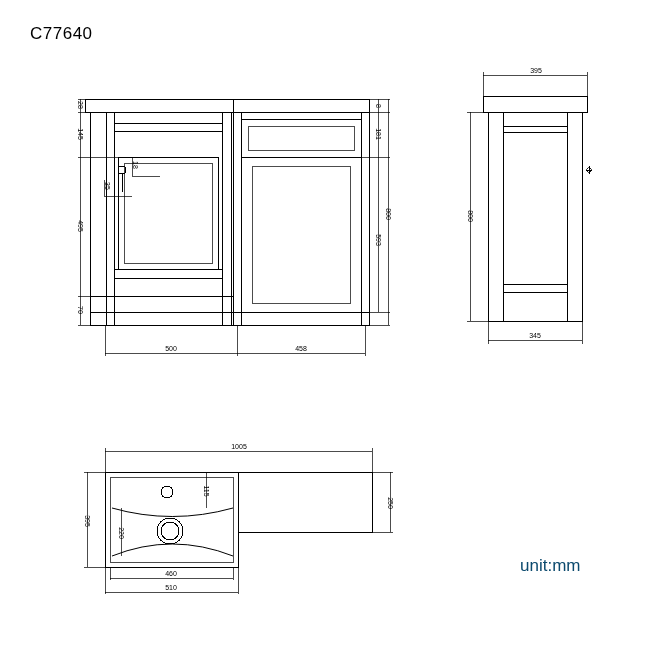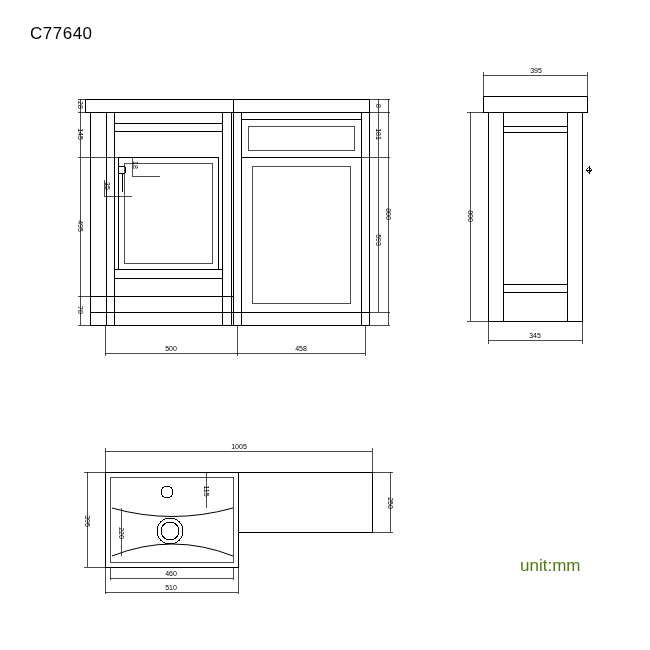--- a/index.html
+++ b/index.html
@@ -1,20 +1,20 @@
 <!DOCTYPE html>
 <html><head>
 <meta charset="utf-8">
 <style>
   html,body{margin:0;padding:0;background:#ffffff;}
   body{width:650px;height:650px;overflow:hidden;
        font-family:"Liberation Sans", sans-serif;color:#000;}
   #sheet{position:relative;width:650px;height:650px;background:#fff;}
   #title{position:absolute;left:30px;top:24px;font-size:17px;letter-spacing:.5px;color:#000;}
-  #unit{position:absolute;left:520px;top:556px;font-size:17px;color:#4d7c0f;}
+  #unit{position:absolute;left:520px;top:556px;font-size:17px;color:#0c4a6e;}
   svg{position:absolute;left:0;top:0;}
   .ln{stroke:#000;stroke-width:1;fill:none;shape-rendering:crispEdges;}
   .thin{stroke:#000;stroke-width:.7;fill:none;shape-rendering:crispEdges;}
   .curve{stroke:#000;stroke-width:1;fill:none;}
   .dimtxt{font-family:"Liberation Sans", sans-serif;font-size:7px;fill:#000;
           text-anchor:middle;dominant-baseline:alphabetic;}
   .dimtxt.v{writing-mode:vertical-rl;}
 </style>
 </head>
 <body>

